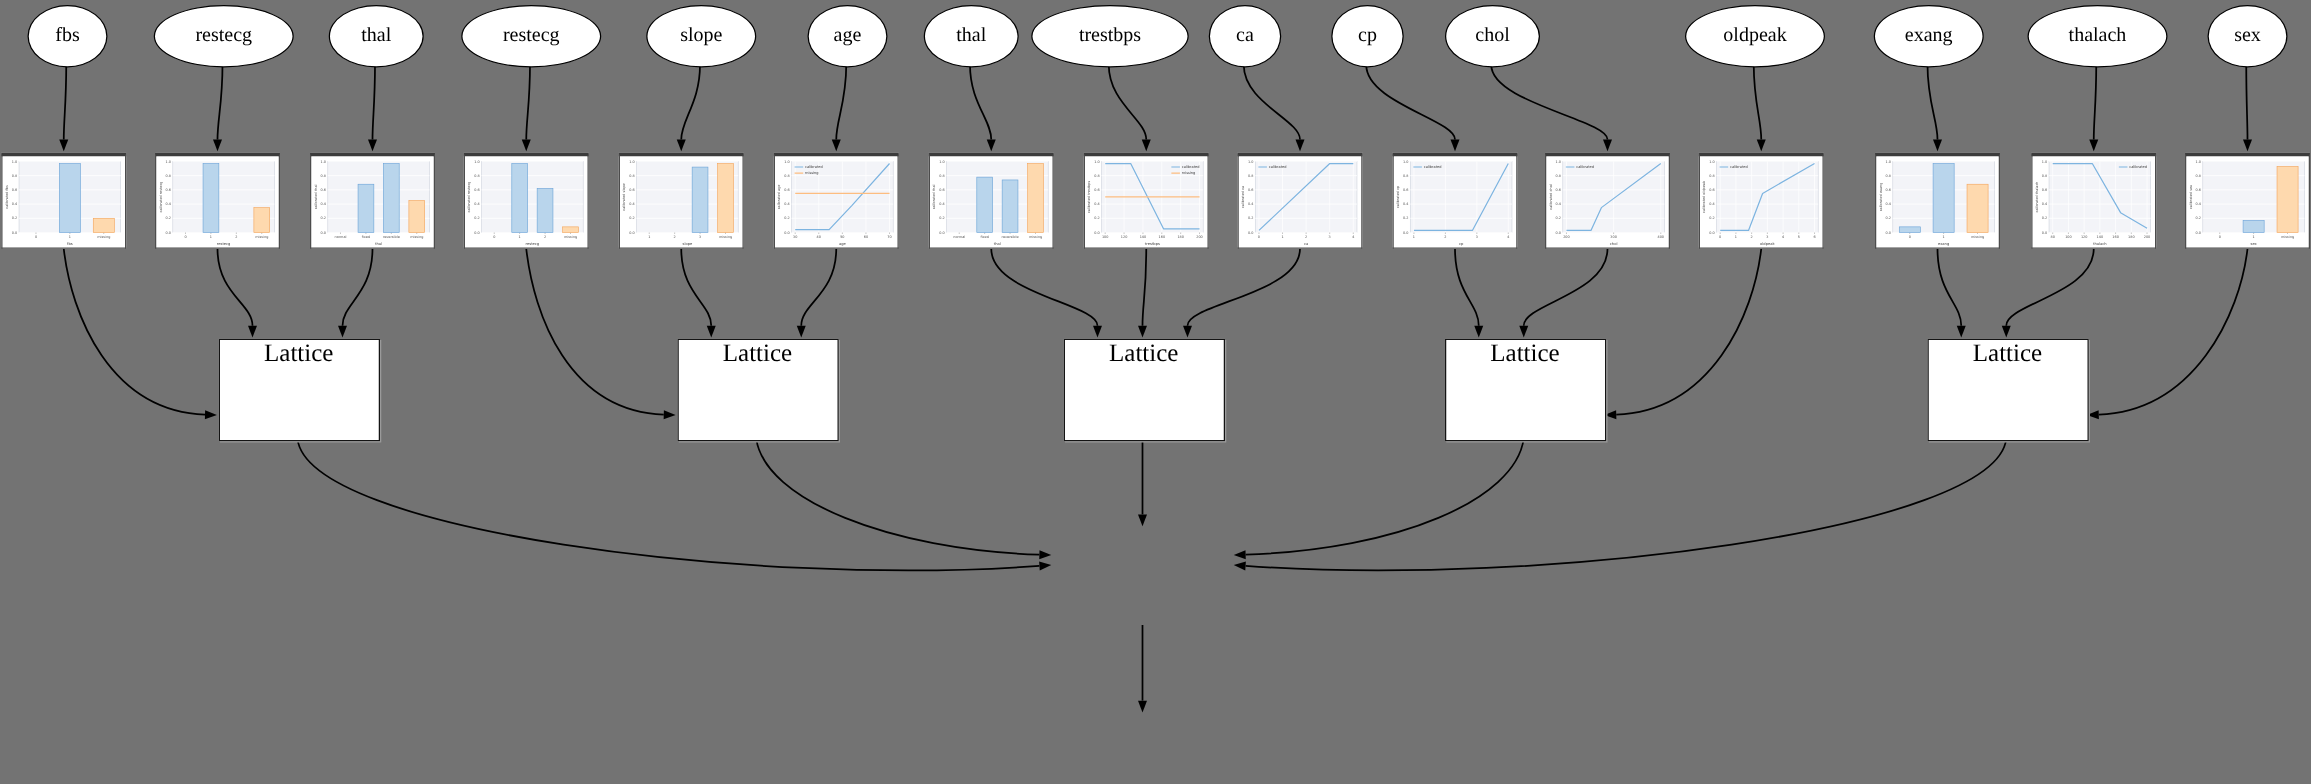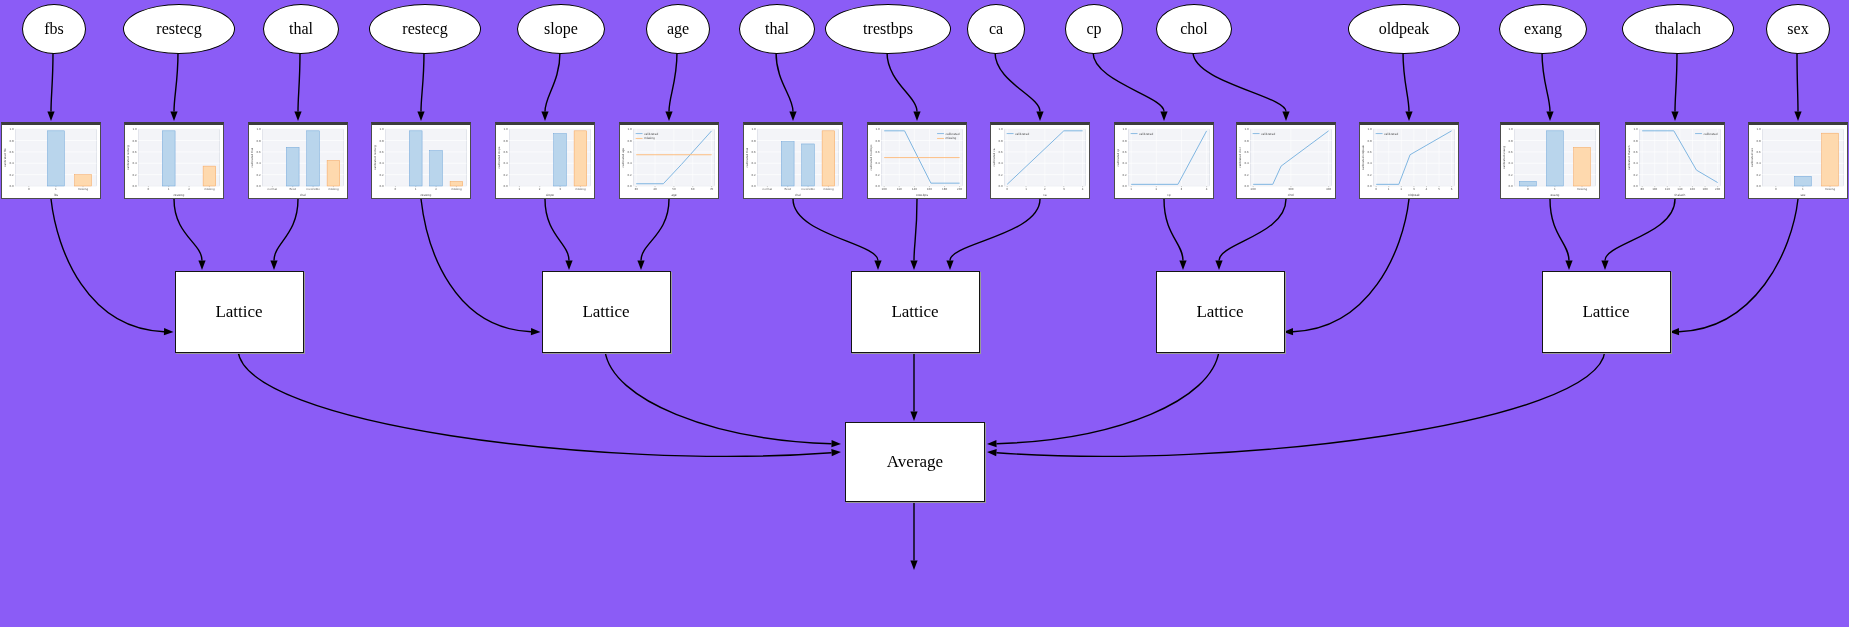--- a/index.html
+++ b/index.html
@@ -1,22 +1,22 @@
 <!DOCTYPE html>
 <html><head>
 <meta charset="utf-8">
 <style>
   html,body{margin:0;padding:0;background:#ffffff;}
-  .canvas{position:relative;width:1849px;height:627px;background:#8b5cf6;overflow:hidden;
+  .canvas{position:relative;width:1849px;height:627px;background:#737373;overflow:hidden;
           font-family:"Liberation Serif","DejaVu Serif",serif;}
   #edges{position:absolute;left:0;top:0;width:1849px;height:627px;}
   .node-ellipse{position:absolute;border:1.3px solid #000;border-radius:50%;background:#fff;
                 display:flex;align-items:center;justify-content:center;font-size:16px;color:#000;}
   .node-box{position:absolute;border:1.5px solid #141414;background:#fff;
-            display:flex;align-items:center;justify-content:center;font-size:17px;color:#000;
+            display:flex;align-items:flex-start;justify-content:center;font-size:20px;color:#000;
             box-shadow:1px 1px 0 #9a9a9a;}
   .chart{position:absolute;background:#ffffff;border:1px solid #4c4c4c;border-top:3px solid #3c3c3c;
          box-sizing:border-box;}
   .chart svg{display:block;}
   .micro{font-family:"DejaVu Sans","Liberation Sans",sans-serif;}
 </style>
 </head>
 <body>
 
 <div class="canvas">
@@ -723,17 +723,14 @@
           <line x1="82.66666666666667" y1="62" x2="82.66666666666667" y2="63.2" stroke="#888" stroke-width="0.4"></line>
           <text x="82.66666666666667" y="66.5" font-size="2.8" text-anchor="middle" fill="#555555">missing</text>
           <rect x="46.4" y="52.1" width="17.2" height="9.9" fill="#b9d5ec" stroke="#6aa3d8" stroke-width="0.5"></rect>
           <rect x="74.1" y="8.1" width="17.2" height="53.9" fill="#fed9ae" stroke="#f4a45a" stroke-width="0.5"></rect>
           <text x="55" y="72.5" font-size="3" text-anchor="middle" fill="#444">sex</text>
           <text x="4.5" y="33" font-size="2.8" text-anchor="middle" fill="#444" transform="rotate(-90 4.5 33)">calibrated sex</text>
         </svg>
       </div>
     </div>
 
-  <div class="node-box" id="avg-box" style="left:845px;top:422px;width:138px;height:78px;">
-    <span>Average</span>
-  </div>
 
 </div>
 
 </body></html>

